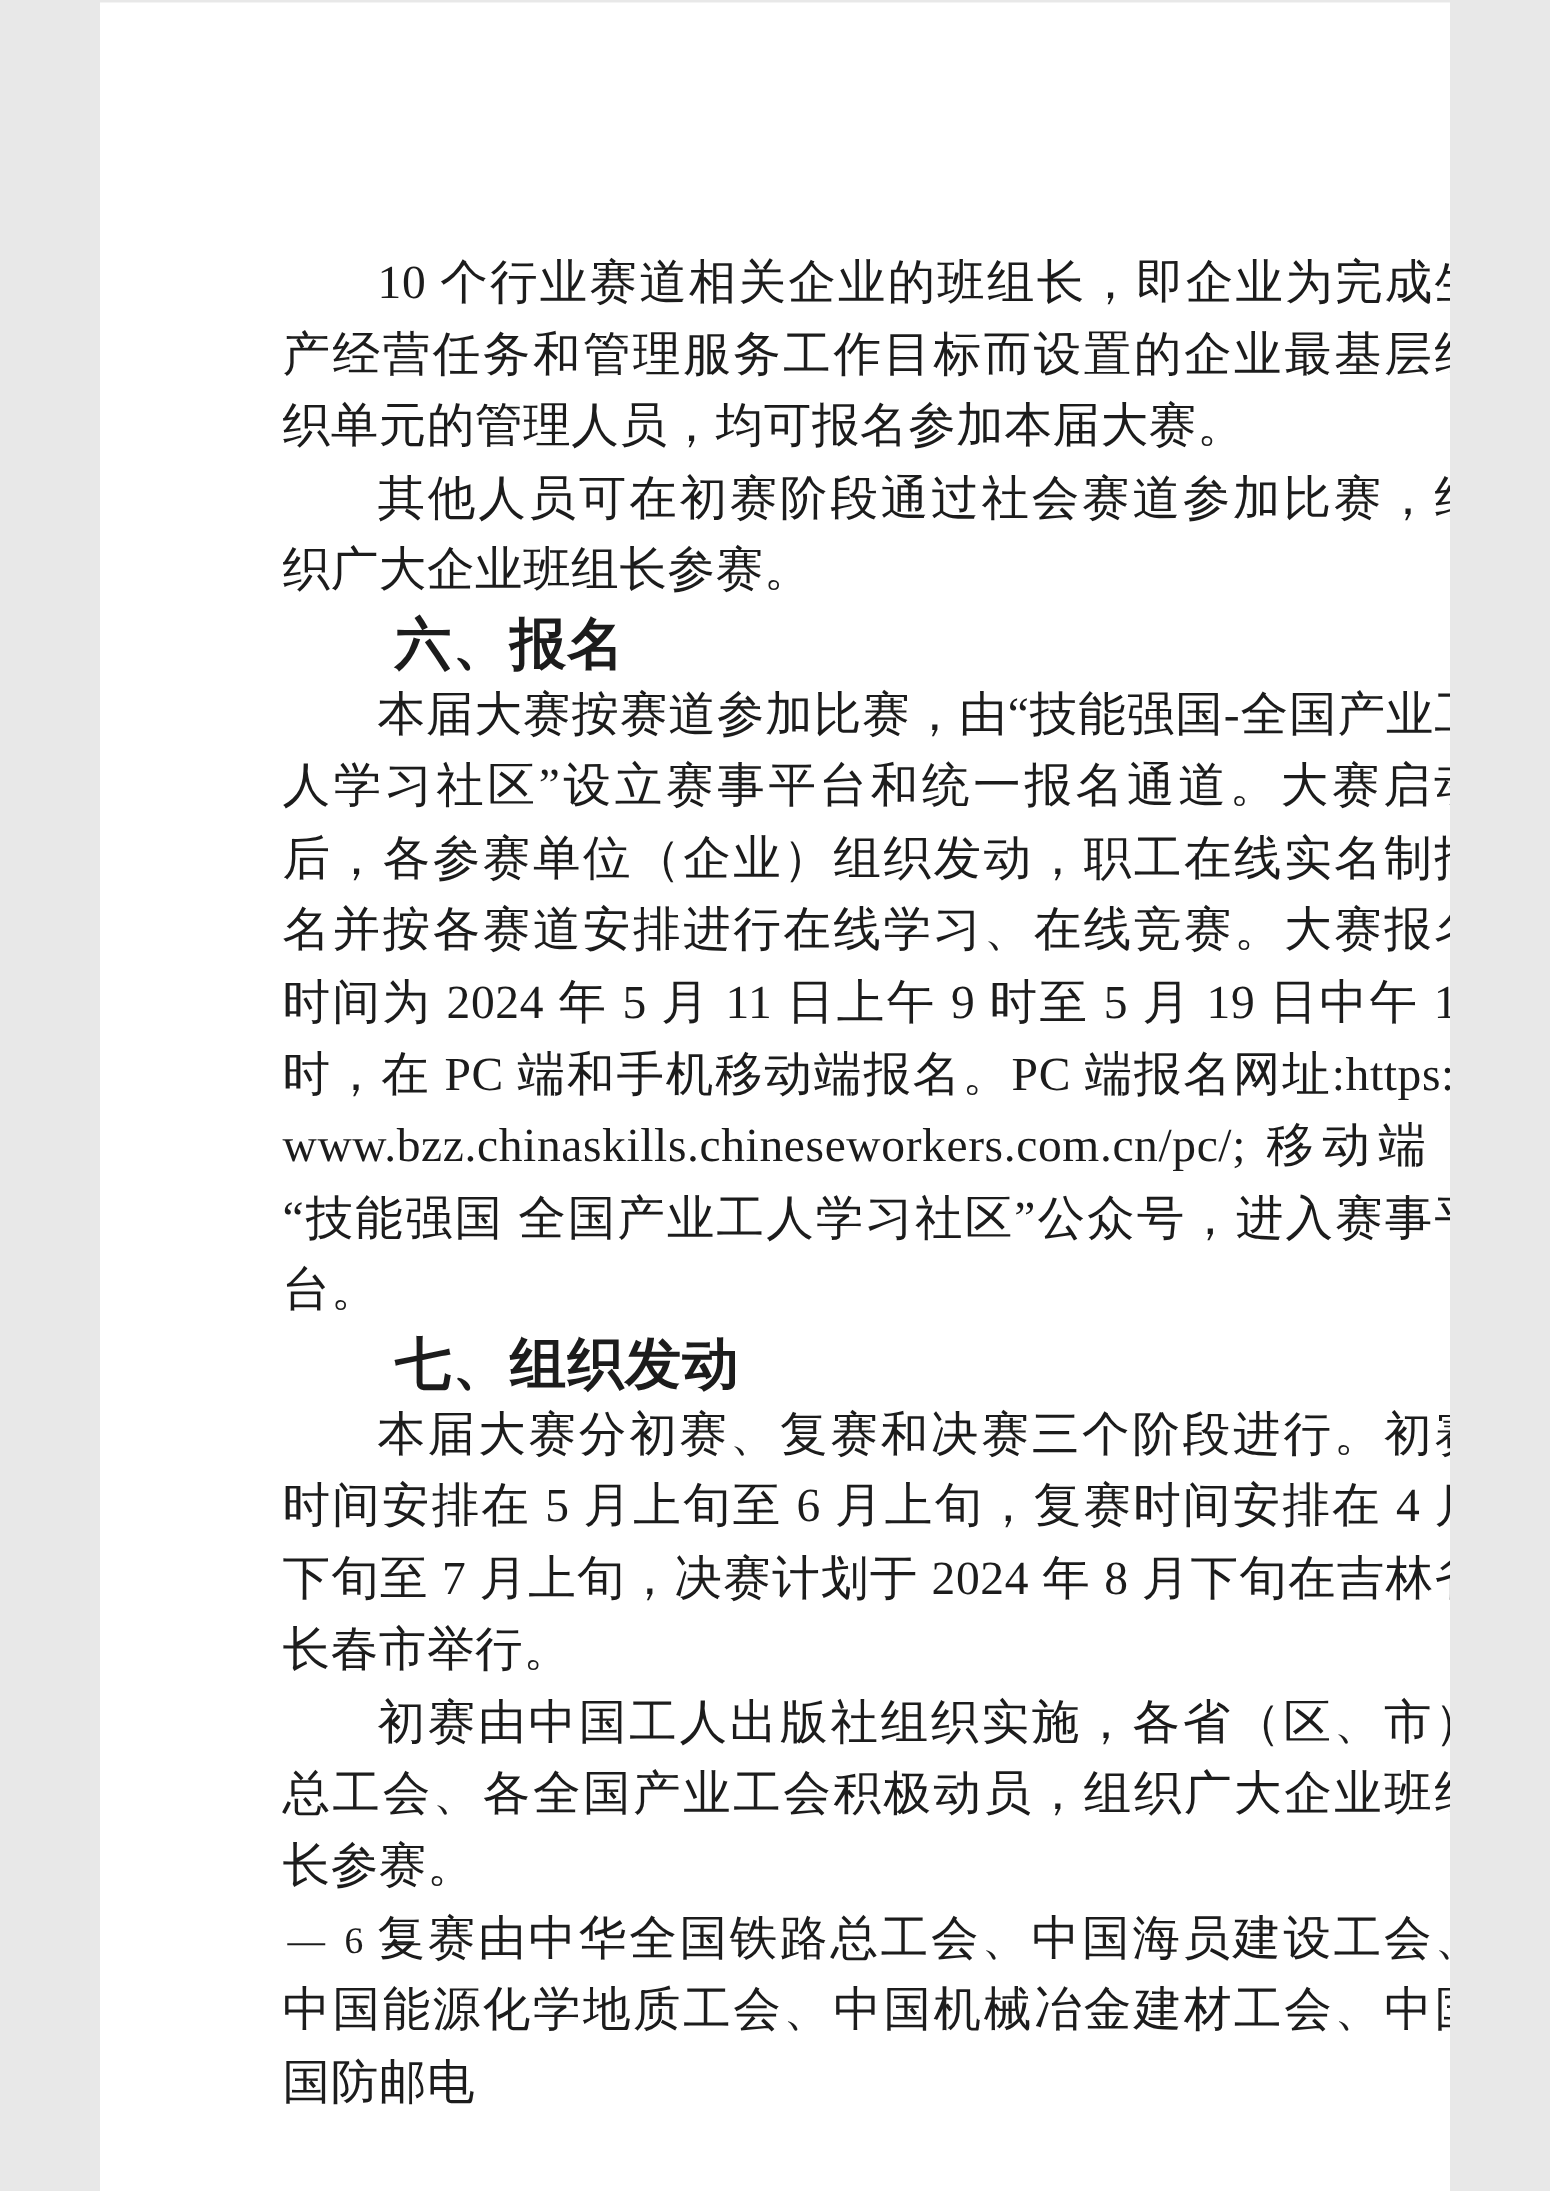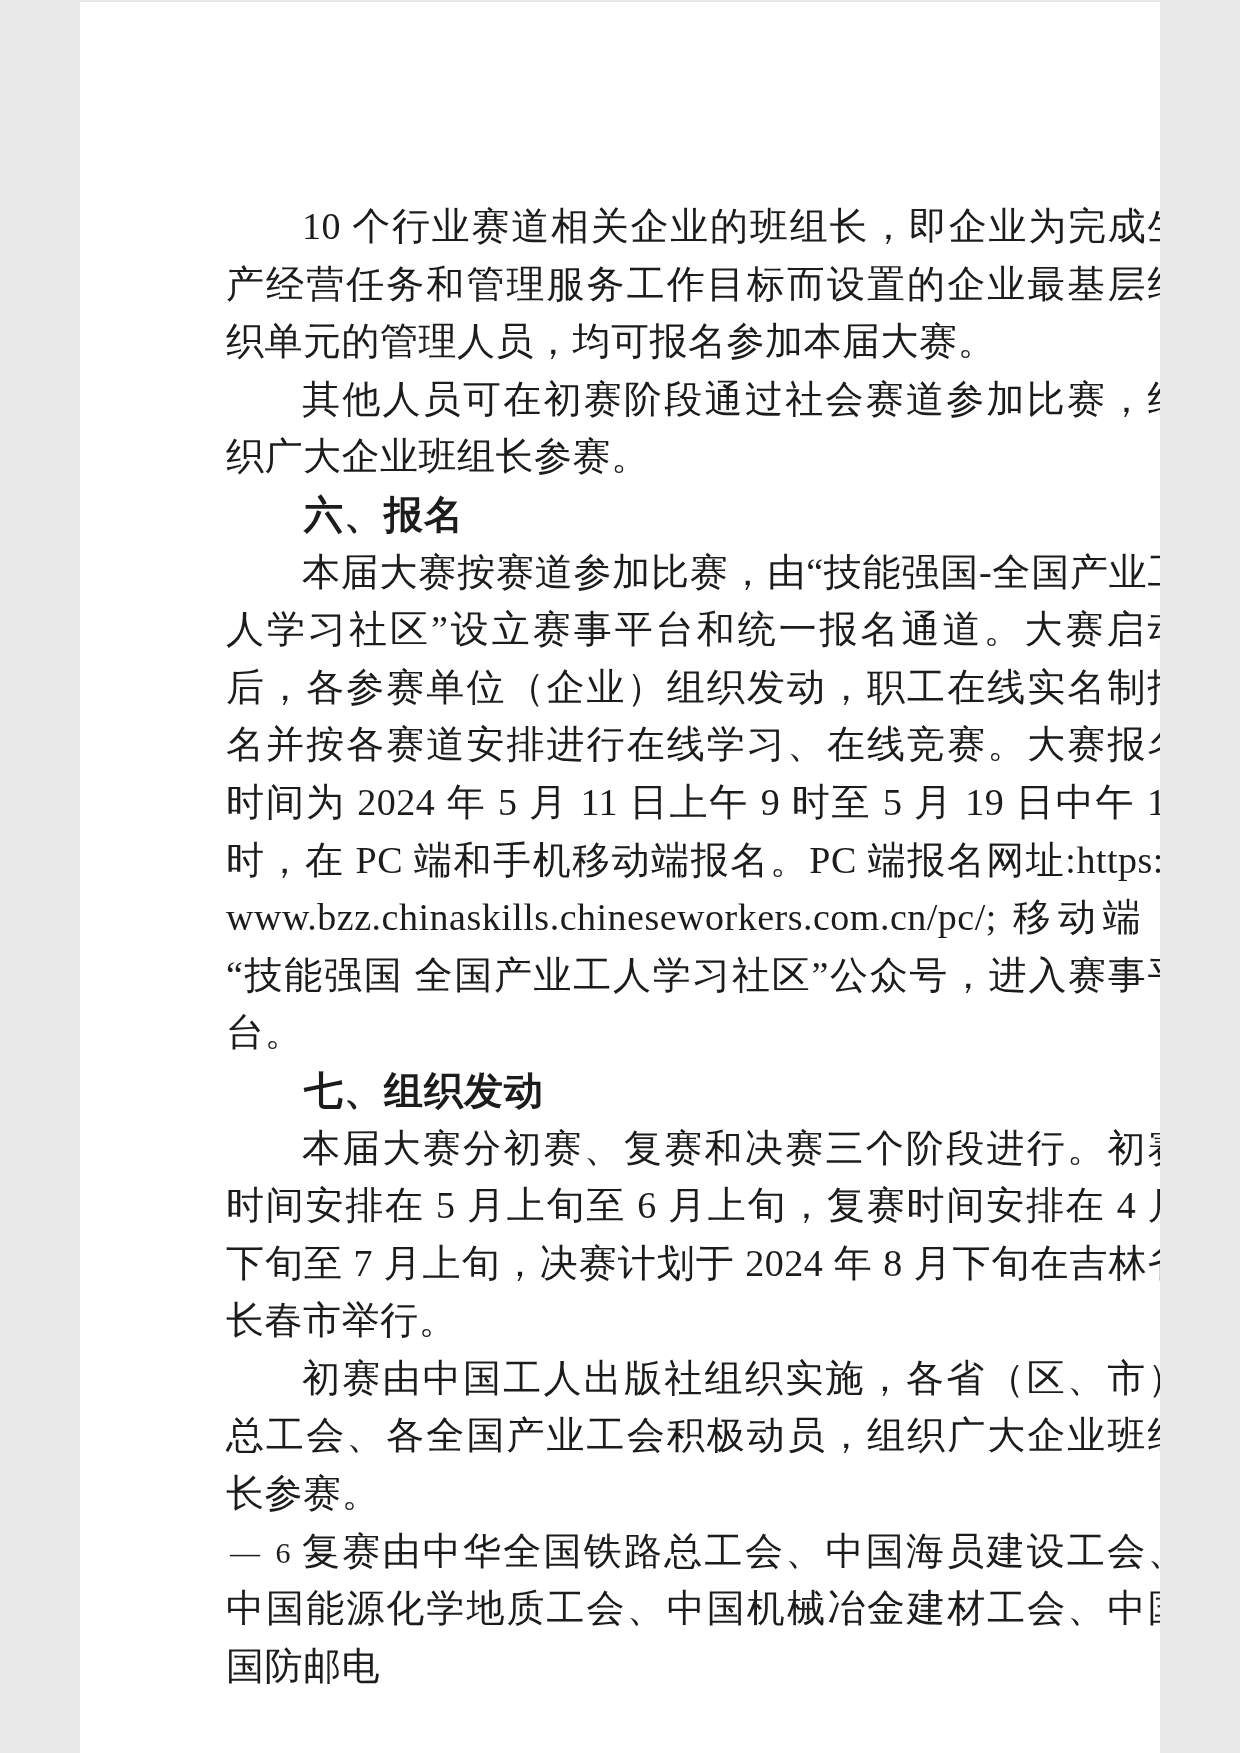--- a/index.html
+++ b/index.html
@@ -32,21 +32,21 @@
     text-justify: inter-ideograph;
     text-indent: 2em;
     word-break: break-all;
     overflow-wrap: anywhere;
     letter-spacing: 0.5px;
   }
   .section-heading {
     margin: 0;
     font-family: "Liberation Sans", "DejaVu Sans", sans-serif;
     font-weight: bold;
-    font-size: 39px;
+    font-size: 45px;
     line-height: 57.6px;
     text-indent: 2em;
     letter-spacing: 1px;
   }
   .page-footer {
     position: absolute;
     left: 150px;
     top: 1534px;
     font-family: "Liberation Serif", "DejaVu Serif", serif;
     font-size: 30px;

